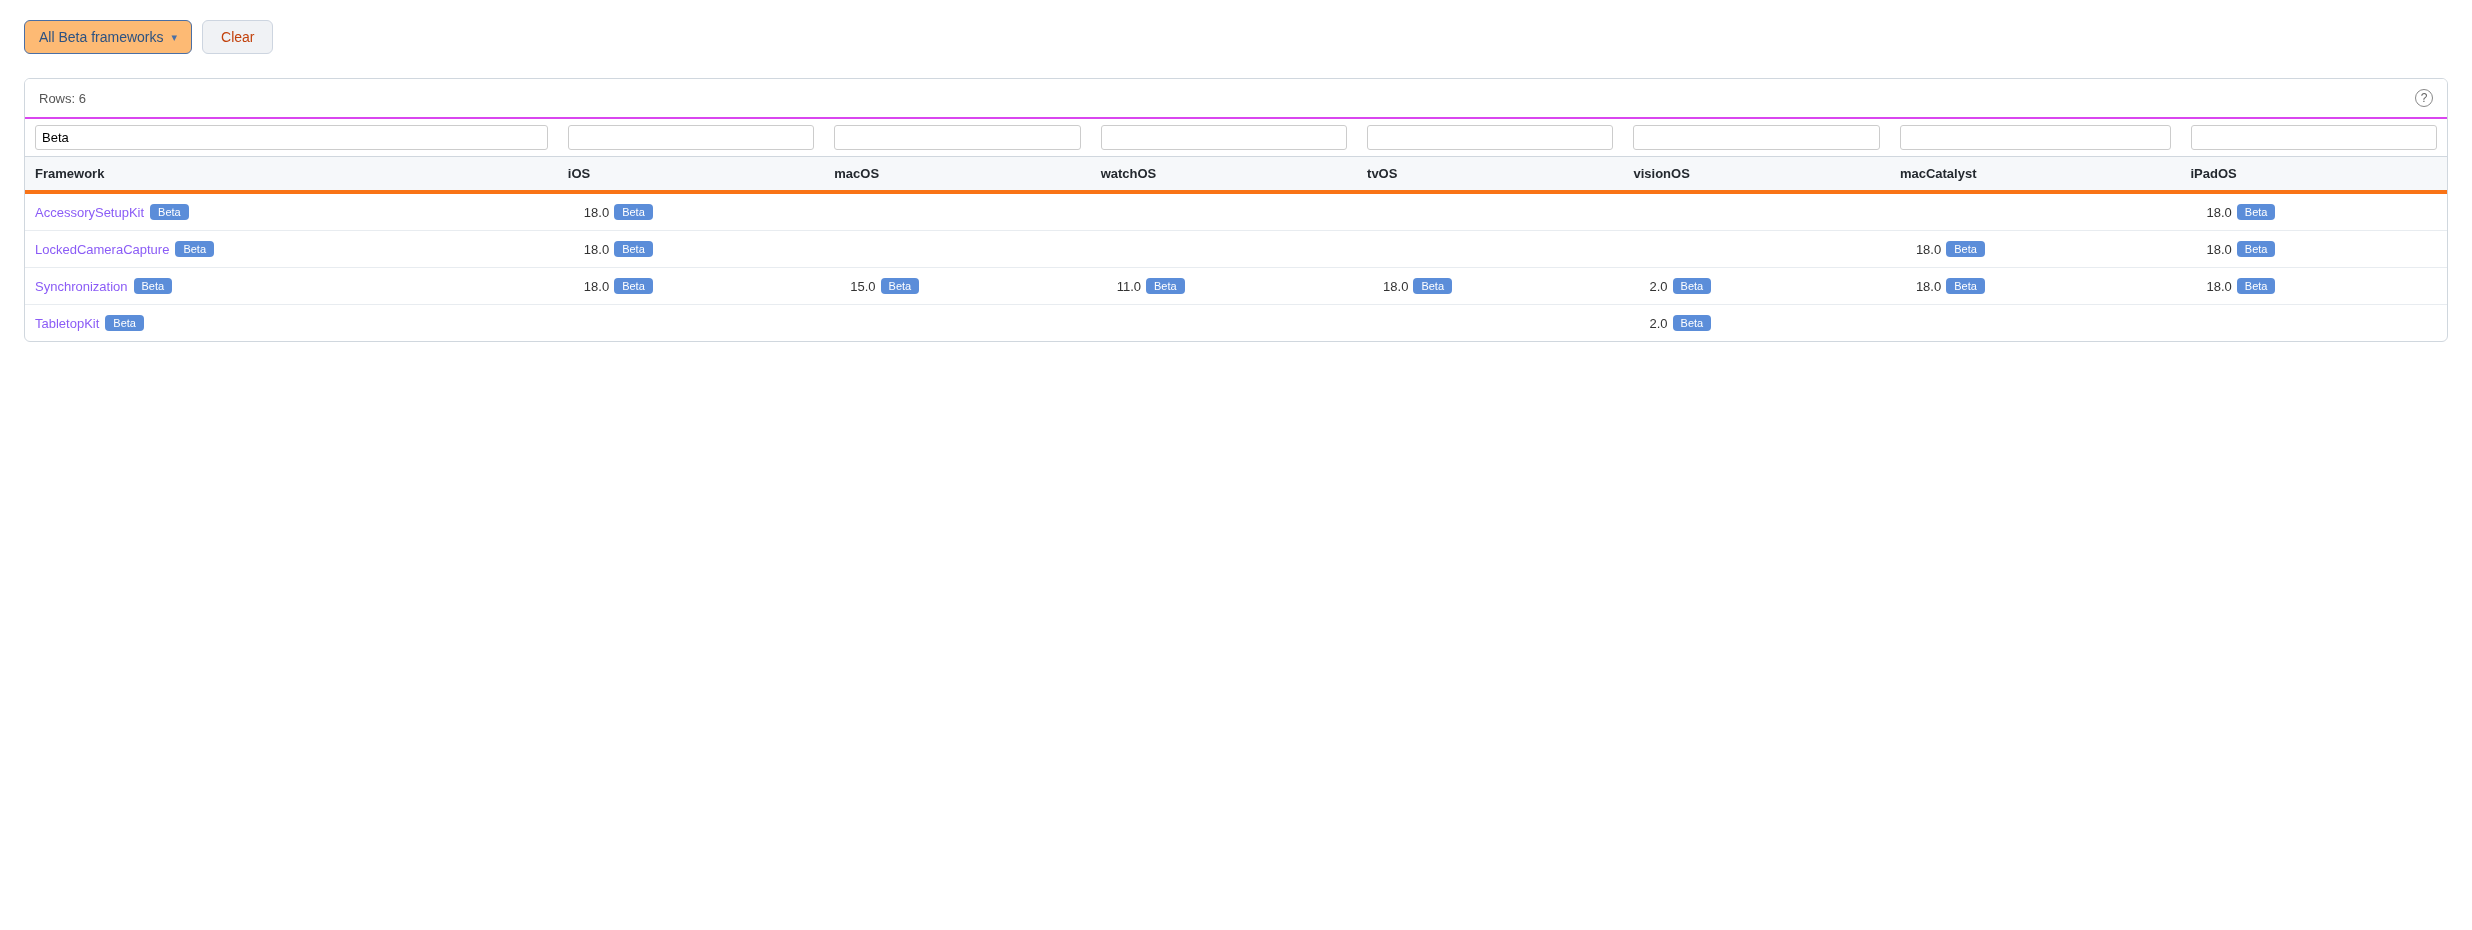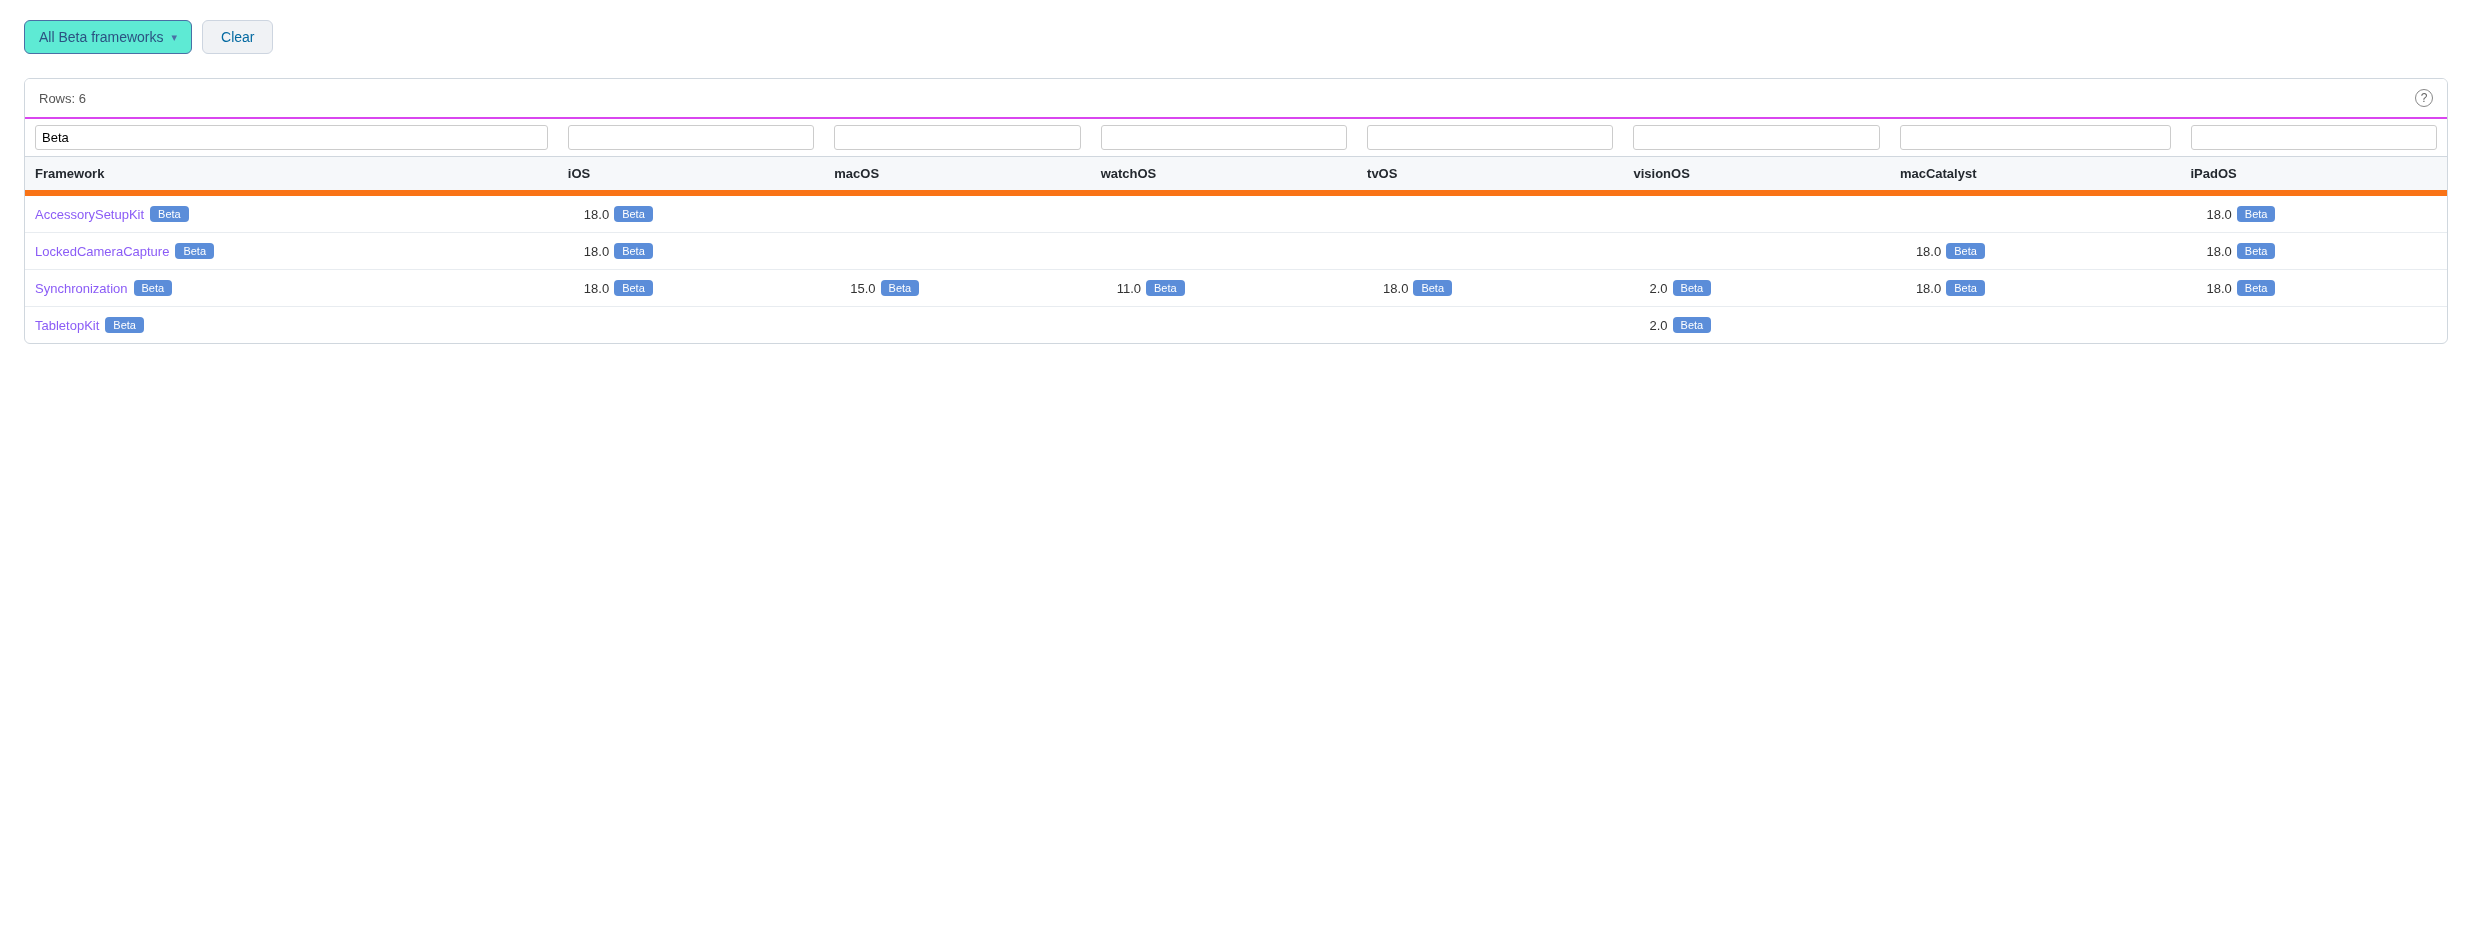--- a/index.html
+++ b/index.html
@@ -18,39 +18,39 @@
       margin-bottom: 24px;
     }
 
     .filter-btn {
       display: flex;
       align-items: center;
       gap: 8px;
       padding: 8px 14px;
       border: 1.5px solid #4a6fa5;
       border-radius: 6px;
-      background: #5eead4;
+      background: #fdba74;
       color: #2c5282;
       font-size: 14px;
       cursor: pointer;
       font-weight: 500;
       justify-content: space-between;
     }
 
     .filter-btn .chevron {
       font-size: 11px;
       color: #4a6fa5;
     }
 
     .clear-btn {
       padding: 8px 18px;
       border: 1px solid #cdd5e0;
       border-radius: 6px;
       background: #f0f2f5;
-      color: #0369a1;
+      color: #c2410c;
       font-size: 14px;
       cursor: pointer;
     }
 
     .table-container {
       border: 1px solid #d0d7de;
       border-radius: 6px;
       overflow: hidden;
     }
 
@@ -95,21 +95,21 @@
       border-radius: 3px;
       padding: 4px 6px;
       font-size: 13px;
       outline: none;
       background: #fff;
     }
 
     .header-row th {
       padding: 9px 10px;
       background: #f6f8fa;
-      border-bottom: 6px solid #f97316;
+      border-bottom: 4px solid #f97316;
       text-align: left;
       font-weight: 700;
       font-size: 13px;
       color: #24292f;
       white-space: nowrap;
     }
 
     tbody tr {
       border-bottom: 1px solid #e8ecf0;
     }

